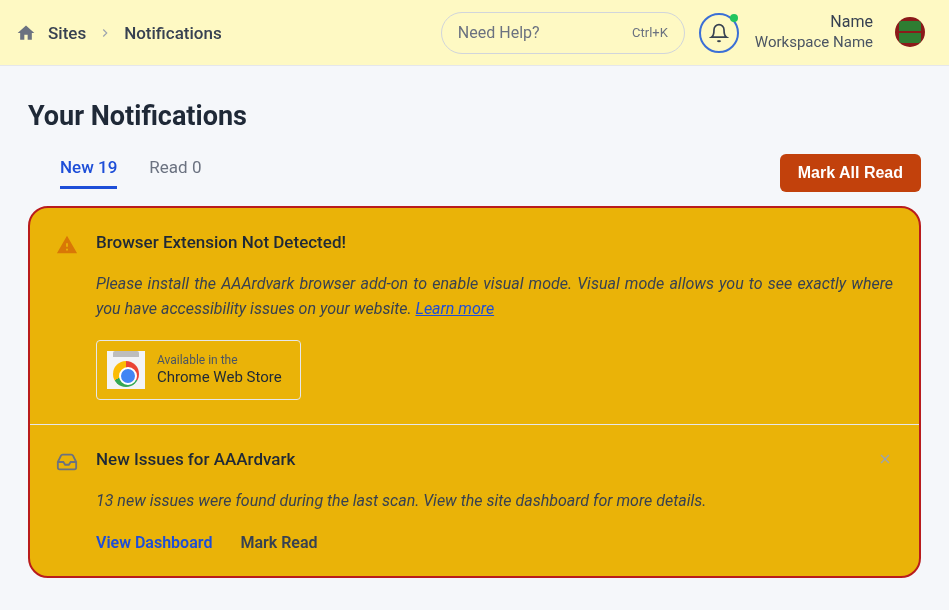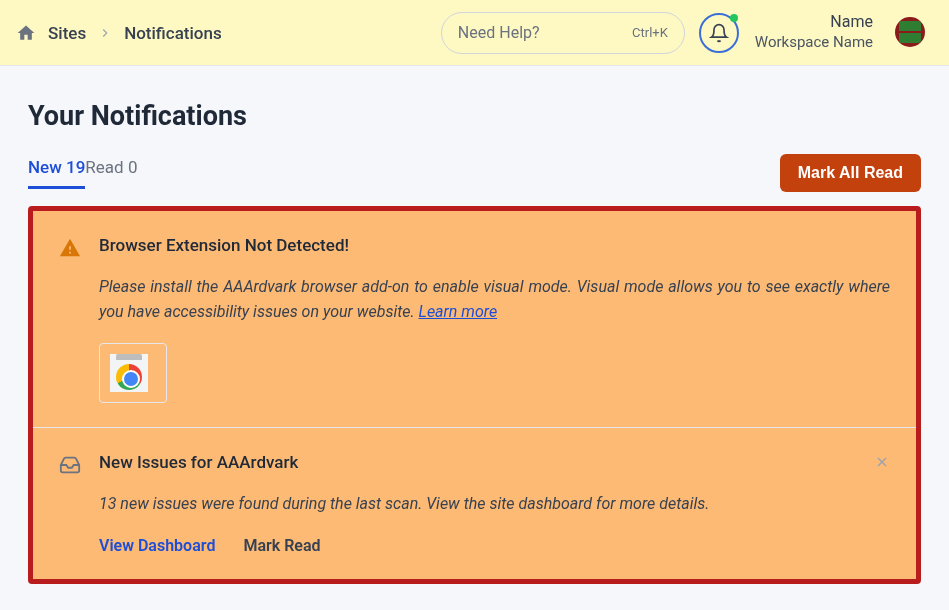--- a/index.html
+++ b/index.html
@@ -107,20 +107,22 @@
       margin-bottom: 22px;
     }
     .tabs-row {
       display: flex;
       align-items: center;
       justify-content: space-between;
       margin-bottom: 14px;
     }
     .tabs {
       display: flex;
+      gap: 32px;
+      margin-left: 32px;
     }
     .tab {
       font-size: 17px;
       padding-bottom: 12px;
       cursor: pointer;
       position: relative;
       color: #6b7280;
     }
     .tab.active {
       color: #1d4ed8;
@@ -138,23 +140,23 @@
       color: #fff;
       border: none;
       border-radius: 6px;
       padding: 10px 18px;
       font-size: 16px;
       font-weight: 600;
       cursor: pointer;
     }
     
     .card-list {
-      border: 5px solid #b91c1c;
-      border-radius: 4px;
-      background: #fdba74;
+      border: 2px solid #b91c1c;
+      border-radius: 20px;
+      background: #eab308;
     }
     .card {
       padding: 24px 26px;
       border-bottom: 1px solid #e5e7eb;
       display: flex;
       gap: 18px;
     }
     .card:last-child { border-bottom: none; }
     .card-icon { flex-shrink: 0; width: 22px; display:flex; justify-content:center; padding-top:2px;}
     .card-body { flex: 1; }
@@ -292,20 +294,24 @@
       <div class="card-body">
         <div class="card-title">Browser Extension Not Detected!</div>
         <div class="card-desc">
           <span>Please install the AAArdvark browser add-on to enable visual mode. Visual mode allows you to see exactly where you have accessibility issues on your website. </span><span class="link-inline">Learn more</span>
         </div>
         <div class="chrome-badge">
           <div class="chrome-icon-wrap">
             <div class="chrome-tab"></div>
             <div class="chrome-circ"></div>
           </div>
+          <div class="chrome-text">
+            <div class="chrome-text-sm">Available in the</div>
+            <div class="chrome-text-lg">Chrome Web Store</div>
+          </div>
         </div>
       </div>
     </div>
 
     <div class="card">
       <div class="card-icon">
         <svg width="22" height="22" viewBox="0 0 24 24" fill="none" stroke="#6b7280" stroke-width="2">
             <path d="M22 12h-6l-2 3h-4l-2-3H2"></path>
             <path d="M5.45 5.11 2 12v6a2 2 0 0 0 2 2h16a2 2 0 0 0 2-2v-6l-3.45-6.89A2 2 0 0 0 16.76 4H7.24a2 2 0 0 0-1.79 1.11z"></path>
           </svg>

